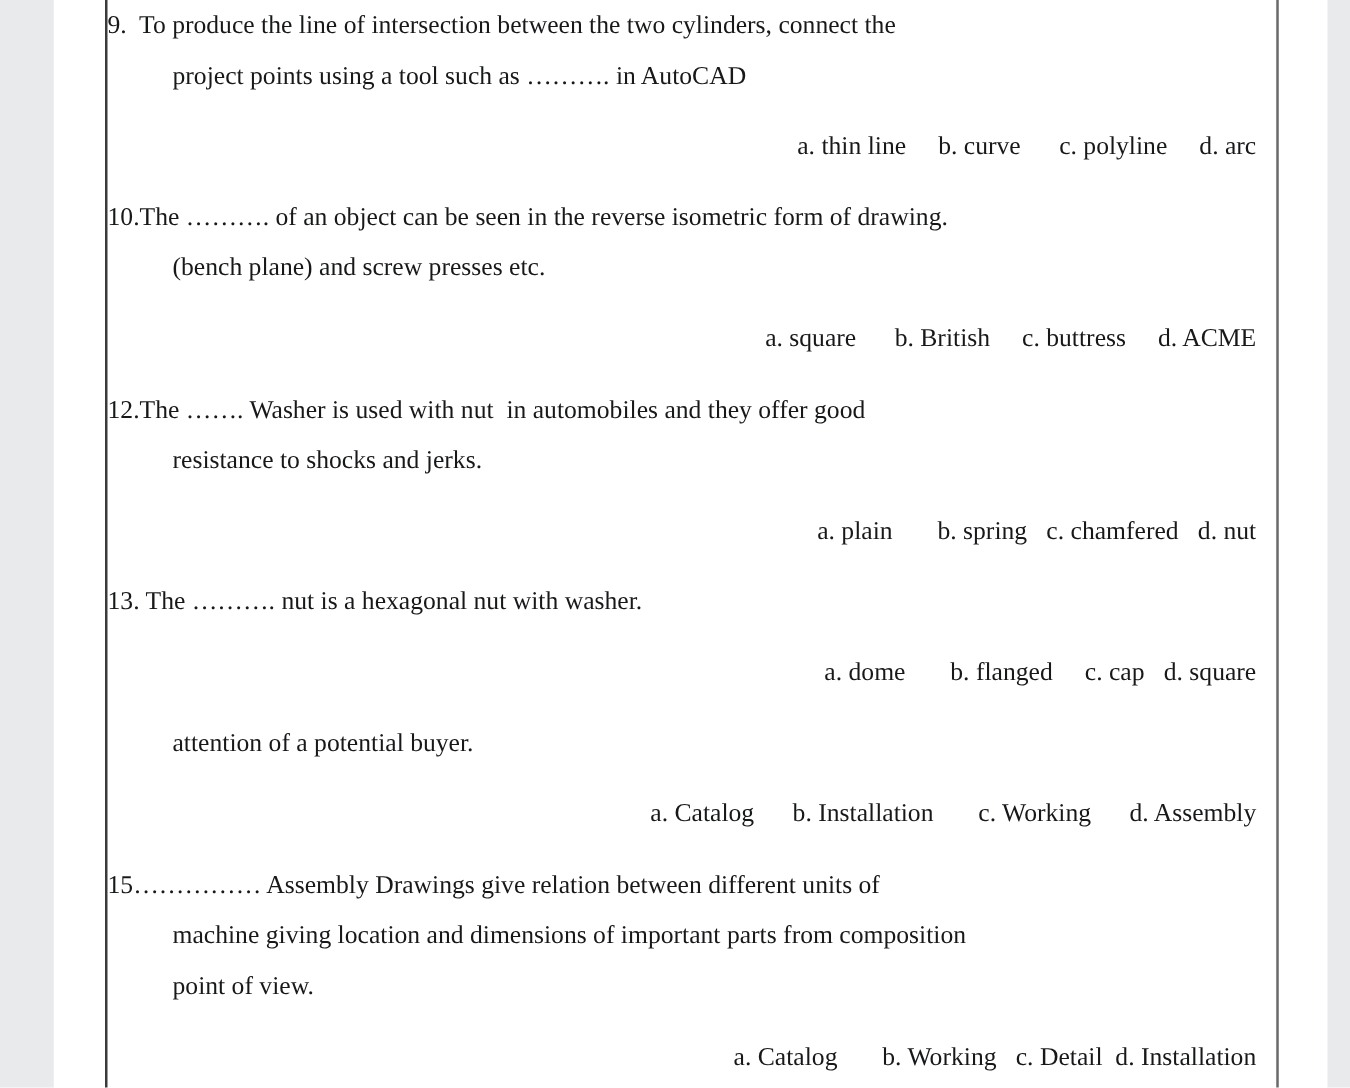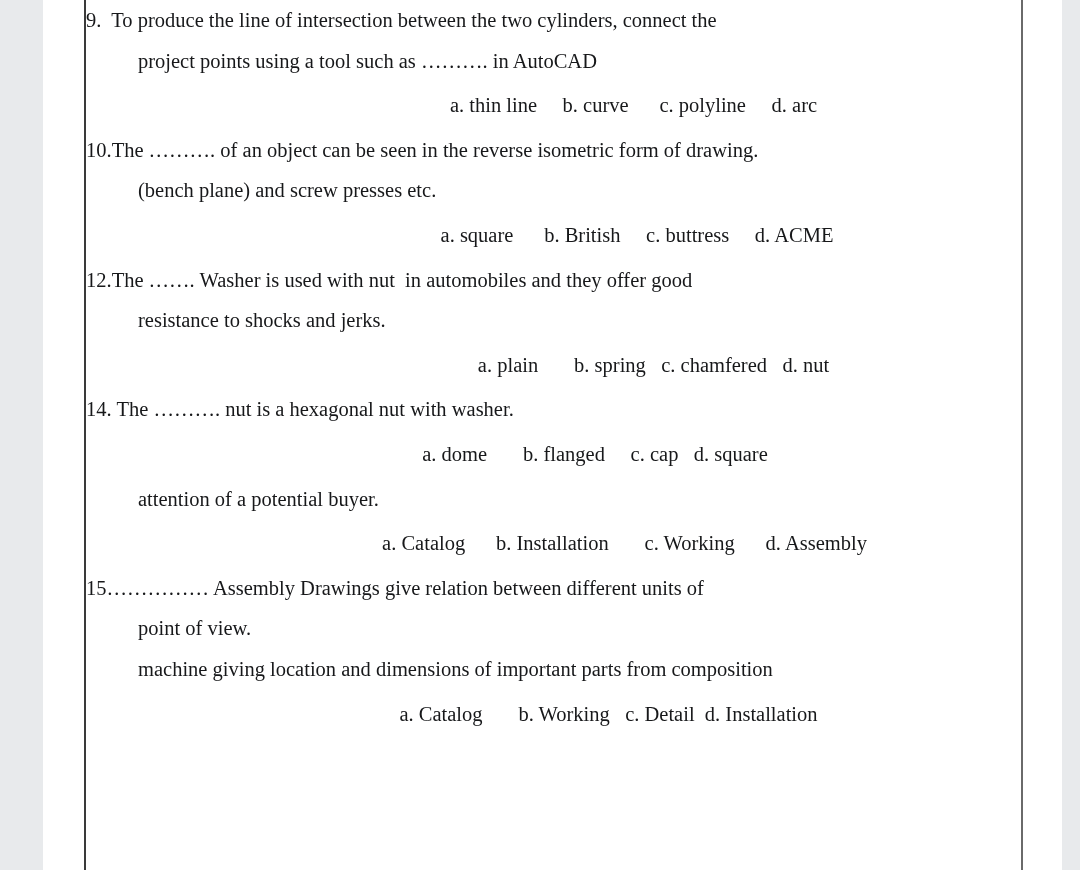--- a/index.html
+++ b/index.html
@@ -79,23 +79,23 @@
     text-indent: -52px;
     padding-right: 16px;
   }
   .q-cont {
     padding-left: 52px;
     padding-right: 16px;
   }
 
   
   .options {
-    margin: 4px;
+    margin: 16px;
     white-space: pre;
-    text-align: center;
+    text-align: right;
   }
   .opt-i1 { padding-left: 160px; }   
   .opt-i2 { padding-left: 196px; }   
   .opt-i3 { padding-left: 167px; }   
   .opt-i4 { padding-left: 200px; }   
   .opt-i5 { padding-left: 83px;  }   
   .opt-i6 { padding-left: 142px; }   
   .opt-i7 { padding-left: 110px; }
 </style>
 </head>
@@ -125,30 +125,30 @@
       <p class="options opt-i3">a. square      b. British     c. buttress     d. ACME</p>
     </div>
 
     <div class="qblock">
       <p class="qline q-indent noj">12.The ……. Washer is used with nut  in automobiles and they offer good</p>
       <p class="qline q-cont last">resistance to shocks and jerks.</p>
       <p class="options opt-i4">a. plain       b. spring   c. chamfered   d. nut</p>
     </div>
 
     <div class="qblock">
-      <p class="qline q-indent noj">14. The ………. nut is a hexagonal nut with washer.</p>
+      <p class="qline q-indent noj">13. The ………. nut is a hexagonal nut with washer.</p>
       <p class="options opt-i5">a. dome       b. flanged     c. cap   d. square</p>
     </div>
 
     <div class="qblock">
       <p class="qline q-cont last">attention of a potential buyer.</p>
       <p class="options opt-i6">a. Catalog      b. Installation       c. Working      d. Assembly</p>
     </div>
 
     <div class="qblock">
       <p class="qline q-indent">15…………… Assembly Drawings give relation between different units of</p>
+      <p class="qline q-cont">machine giving location and dimensions of important parts from composition</p>
       <p class="qline q-cont last">point of view.</p>
-      <p class="qline q-cont">machine giving location and dimensions of important parts from composition</p>
       <p class="options opt-i7">a. Catalog       b. Working   c. Detail  d. Installation</p>
     </div>
 
   </div>
 </div>
 
 </body></html>

